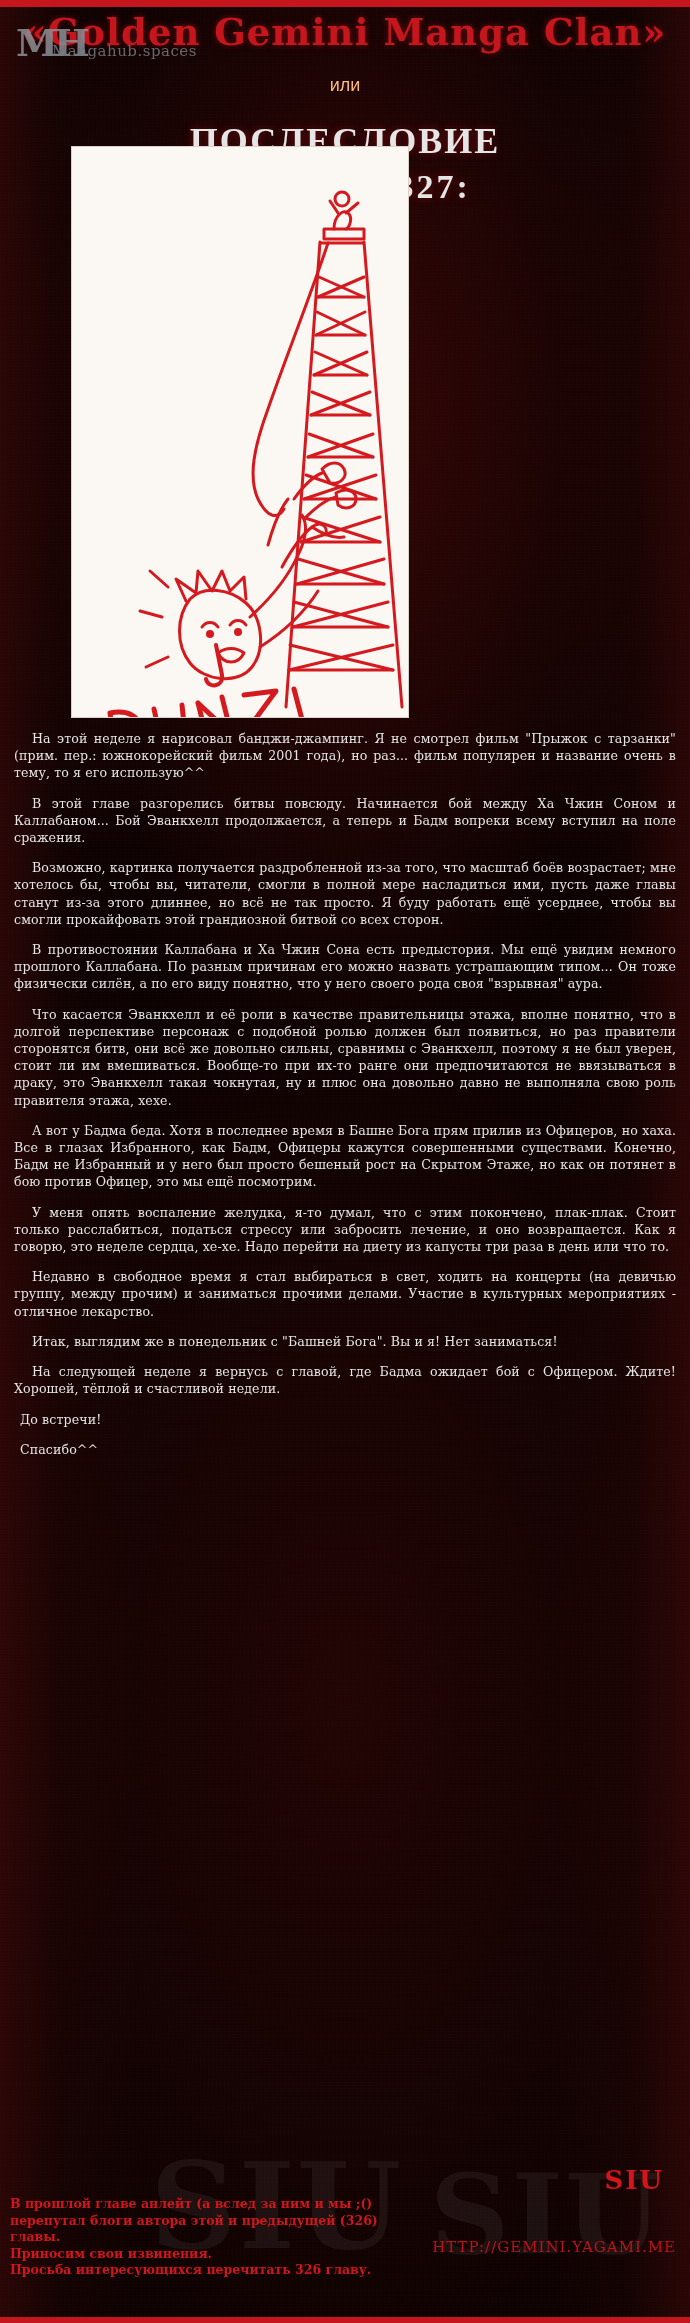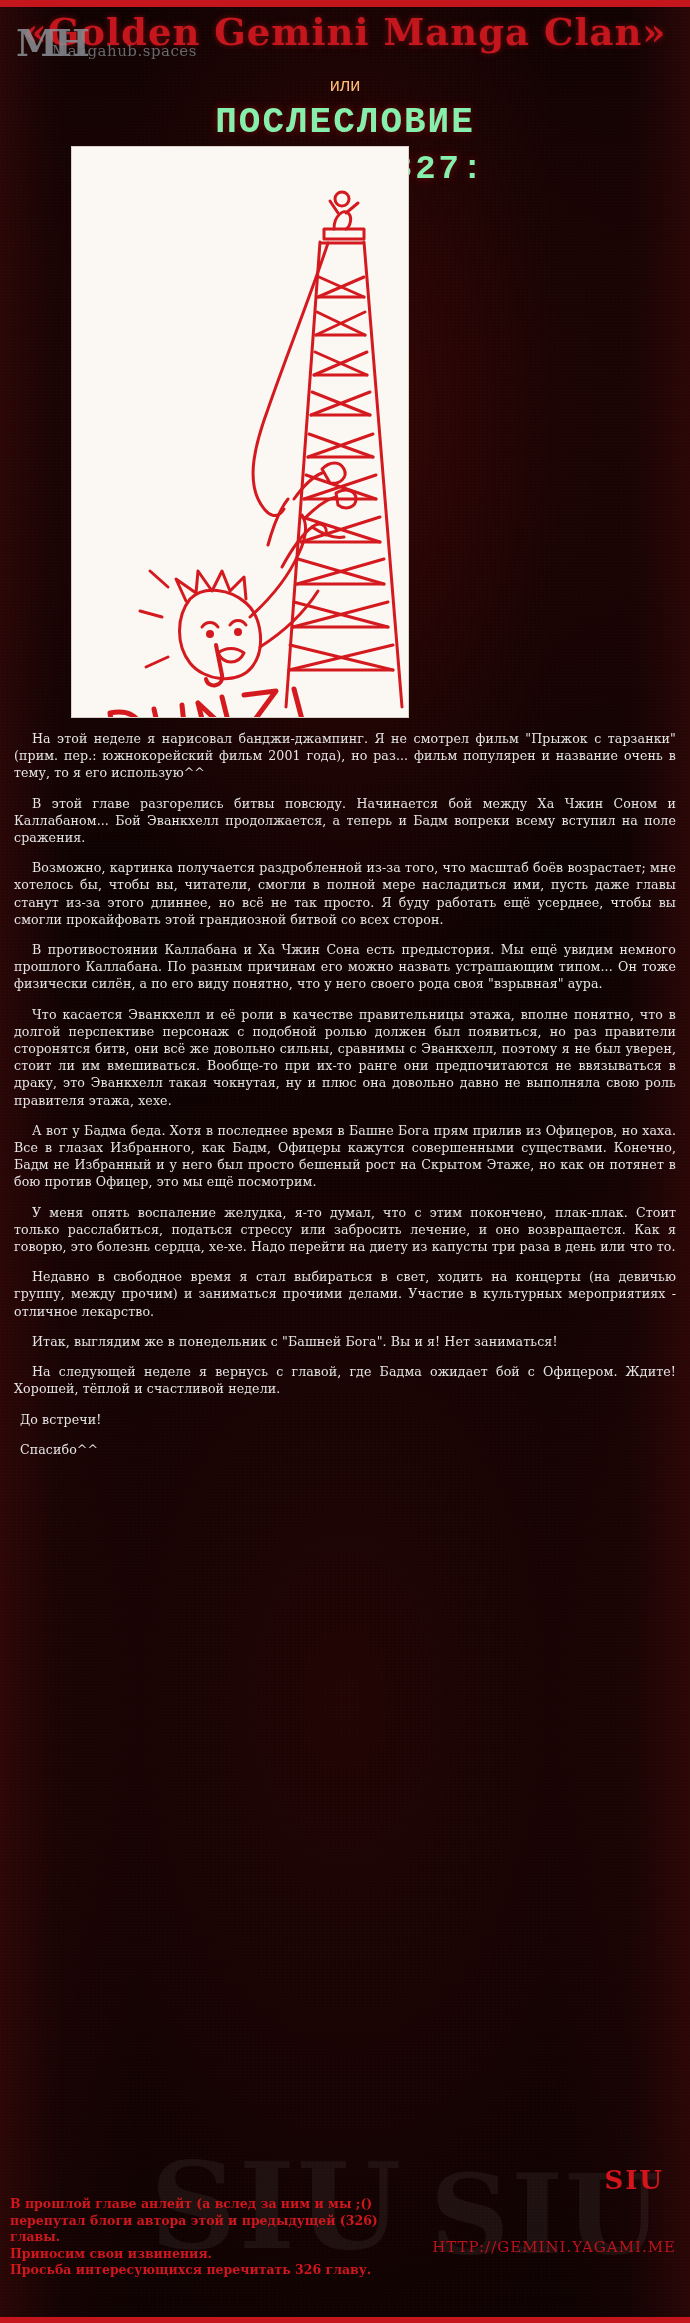--- a/index.html
+++ b/index.html
@@ -85,27 +85,27 @@
     margin-top:4px;
   }
   .ili{
     color:#fdba74;
     font-family:Liberation Sans, sans-serif;
     font-size:18px;
     line-height:26px;
     margin-top:20px;
   }
   .afterword{
-    color:#86efac;
-    font-family:Liberation Mono, monospace;
+    color:#e5e5e5;
+    font-family:Liberation Serif, serif;
     font-size:36px;
     font-weight:bold;
     letter-spacing:2px;
     line-height:46px;
-    margin-top:2px;
+    margin-top:20px;
     text-shadow:0 0 8px rgba(213,21,27,.45);
   }
   .afterword .ln2{ font-size:34px; letter-spacing:3px; }
 
   
   .art-wrap{
     position:absolute;
     left:72px; top:147px;
     width:336px; height:570px;
     background:#fbf7f2;
@@ -260,21 +260,21 @@
     </svg>
   </div>
 
   <div class="body-text">
     <p>На этой неделе я нарисовал банджи-джампинг. Я не смотрел фильм "Прыжок с тарзанки" (прим. пер.: южнокорейский фильм 2001 года), но раз... фильм популярен и название очень в тему, то я его использую^^</p>
     <p>В этой главе разгорелись битвы повсюду. Начинается бой между Ха Чжин Соном и Каллабаном... Бой Эванкхелл продолжается, а теперь и Бадм вопреки всему вступил на поле сражения.</p>
     <p>Возможно, картинка получается раздробленной из-за того, что масштаб боёв возрастает; мне хотелось бы, чтобы вы, читатели, смогли в полной мере насладиться ими, пусть даже главы станут из-за этого длиннее, но всё не так просто. Я буду работать ещё усерднее, чтобы вы смогли прокайфовать этой грандиозной битвой со всех сторон.</p>
     <p>В противостоянии Каллабана и Ха Чжин Сона есть предыстория. Мы ещё увидим немного прошлого Каллабана. По разным причинам его можно назвать устрашающим типом... Он тоже физически силён, а по его виду понятно, что у него своего рода своя "взрывная" аура.</p>
     <p>Что касается Эванкхелл и её роли в качестве правительницы этажа, вполне понятно, что в долгой перспективе персонаж с подобной ролью должен был появиться, но раз правители сторонятся битв, они всё же довольно сильны, сравнимы с Эванкхелл, поэтому я не был уверен, стоит ли им вмешиваться. Вообще-то при их-то ранге они предпочитаются не ввязываться в драку, это Эванкхелл такая чокнутая, ну и плюс она довольно давно не выполняла свою роль правителя этажа, хехе.</p>
     <p>А вот у Бадма беда. Хотя в последнее время в Башне Бога прям прилив из Офицеров, но хаха. Все в глазах Избранного, как Бадм, Офицеры кажутся совершенными существами. Конечно, Бадм не Избранный и у него был просто бешеный рост на Скрытом Этаже, но как он потянет в бою против Офицер, это мы ещё посмотрим.</p>
-    <p>У меня опять воспаление желудка, я-то думал, что с этим покончено, плак-плак. Стоит только расслабиться, податься стрессу или забросить лечение, и оно возвращается. Как я говорю, это болезнь сердца, хе-хе. Надо перейти на диету из капусты три раза в день или что то.</p>
+    <p>У меня опять воспаление желудка, я-то думал, что с этим покончено, плак-плак. Стоит только расслабиться, податься стрессу или забросить лечение, и оно возвращается. Как я говорю, это неделе сердца, хе-хе. Надо перейти на диету из капусты три раза в день или что то.</p>
     <p>Недавно в свободное время я стал выбираться в свет, ходить на концерты (на девичью группу, между прочим) и заниматься прочими делами. Участие в культурных мероприятиях - отличное лекарство.</p>
     <p>Итак, выглядим же в понедельник с "Башней Бога". Вы и я! Нет заниматься!</p>
     <p>На следующей неделе я вернусь с главой, где Бадма ожидает бой с Офицером. Ждите! Хорошей, тёплой и счастливой недели.</p>
     <p class="no-indent">До встречи!</p>
     <p class="no-indent">Спасибо^^</p>
   </div>
 
   <div class="signature">SIU</div>
 
   <div class="footer-note">

